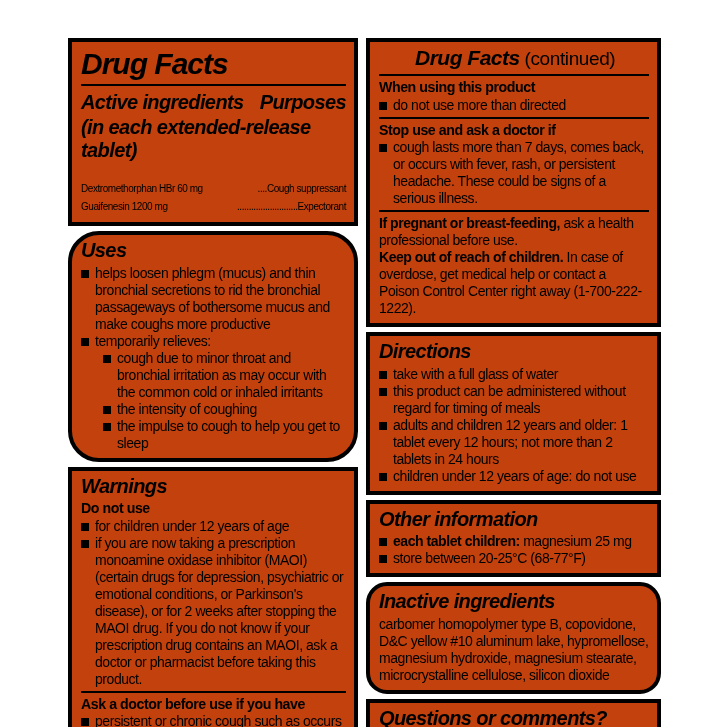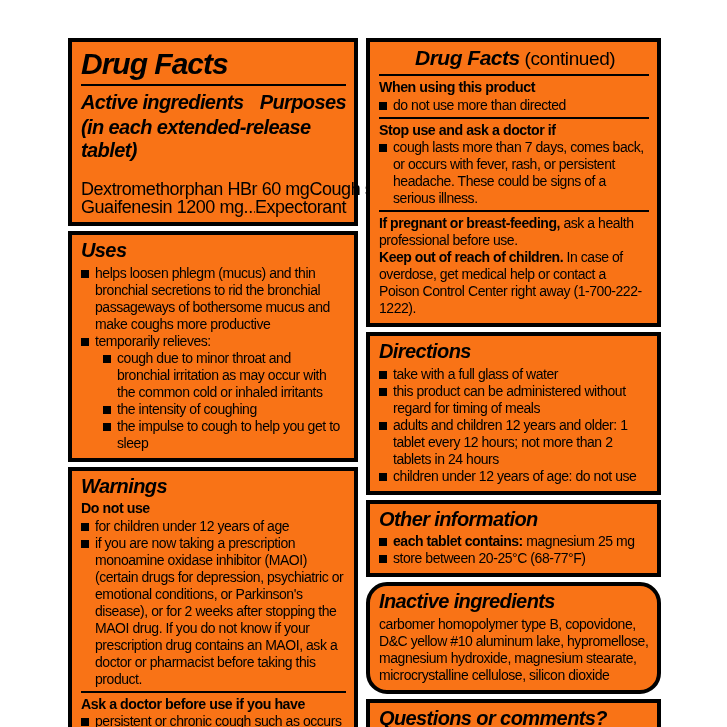--- a/index.html
+++ b/index.html
@@ -7,21 +7,21 @@
     width:727px; height:727px; position:relative;
     background:#ffffff; color:#000;
     font-family:"Liberation Sans", sans-serif;
     -webkit-font-smoothing:antialiased;
   }
   .col { position:absolute; display:flex; flex-direction:column; gap:5px; }
   #left-col  { left:68px;  top:38px; width:290px; }
   #right-col { left:366px; top:38px; width:295px; }
 
   .box {
-    border:4px solid #000; background:#f97316;
+    border:4px solid #000; background:#c2410c;
     padding:3px 8px 6px 9px; box-sizing:border-box;
     position:relative;
   }
 
   .df-title {
     font-size:30px; font-weight:bold; font-style:italic;
     letter-spacing:-1px; line-height:1.12; padding-top:2px;
   }
   .df-title-cont { font-size:21px; font-weight:bold; font-style:italic; letter-spacing:-0.5px; line-height:1.25;margin-left:36px; }
   .df-title-suffix { font-size:19px; font-weight:normal; font-style:normal; letter-spacing:-0.4px; }
@@ -41,27 +41,27 @@
   .title-divider { border-top:2px solid #000; margin:3px 0 4px 0; }
 
   .bullet { display:flex; align-items:flex-start; }
   .bullet .sq {
     flex:0 0 auto; width:8px; height:8px; background:#000;
     margin:5px 6px 0 0;
   }
   .bullet .bullet-text { flex:1 1 auto; }
   .bullet.nested { margin-left:22px; }
 
-  .actives-row { display:flex; font-size:18px; line-height:18px; letter-spacing:-0.45px; }
+  .actives-row { display:flex; font-size:10px; line-height:18px; letter-spacing:-0.45px;text-align:right; }
   .actives-row .name    { flex:0 0 auto; white-space:nowrap; }
   .actives-row .dots    { flex:1 1 auto; overflow:hidden; white-space:nowrap; }
   .actives-row .purpose { flex:0 0 auto; white-space:nowrap; }
 
   #facts-box    { min-height:145px; }
-  #uses-box     { min-height:197px; }
+  #uses-box     { min-height:197px;border-radius:31px; }
   #warnings-box { min-height:304px; padding-bottom:14px; }
   #continued-box{ min-height:245px; }
   #directions-box{ min-height:159px; }
   #other-box    { min-height:62px; }
   #inactive-box { min-height:92px;border-radius:21px; }
   #questions-box{ min-height:42px; }
 </style>
 </head>
 <body>
 
@@ -176,21 +176,21 @@
     <div class="bullet">
       <span class="sq"></span>
       <span class="bullet-text body-text">children under 12 years of age: do not use</span>
     </div>
   </div>
 
   <div id="other-box" class="box">
     <div class="sec-heading">Other information</div>
     <div class="bullet">
       <span class="sq"></span>
-      <span class="bullet-text body-text"><span class="lead-bold">each tablet contains:</span><span> magnesium 25 mg</span></span>
+      <span class="bullet-text body-text"><span class="lead-bold">each tablet children:</span><span> magnesium 25 mg</span></span>
     </div>
     <div class="bullet">
       <span class="sq"></span>
       <span class="bullet-text body-text">store between 20-25°C (68-77°F)</span>
     </div>
   </div>
 
   <div id="inactive-box" class="box">
     <div class="sec-heading">Inactive ingredients</div>
     <div class="body-text">carbomer homopolymer type B, copovidone, D&amp;C yellow #10 aluminum lake, hypromellose, magnesium hydroxide, magnesium stearate, microcrystalline cellulose, silicon dioxide</div>

